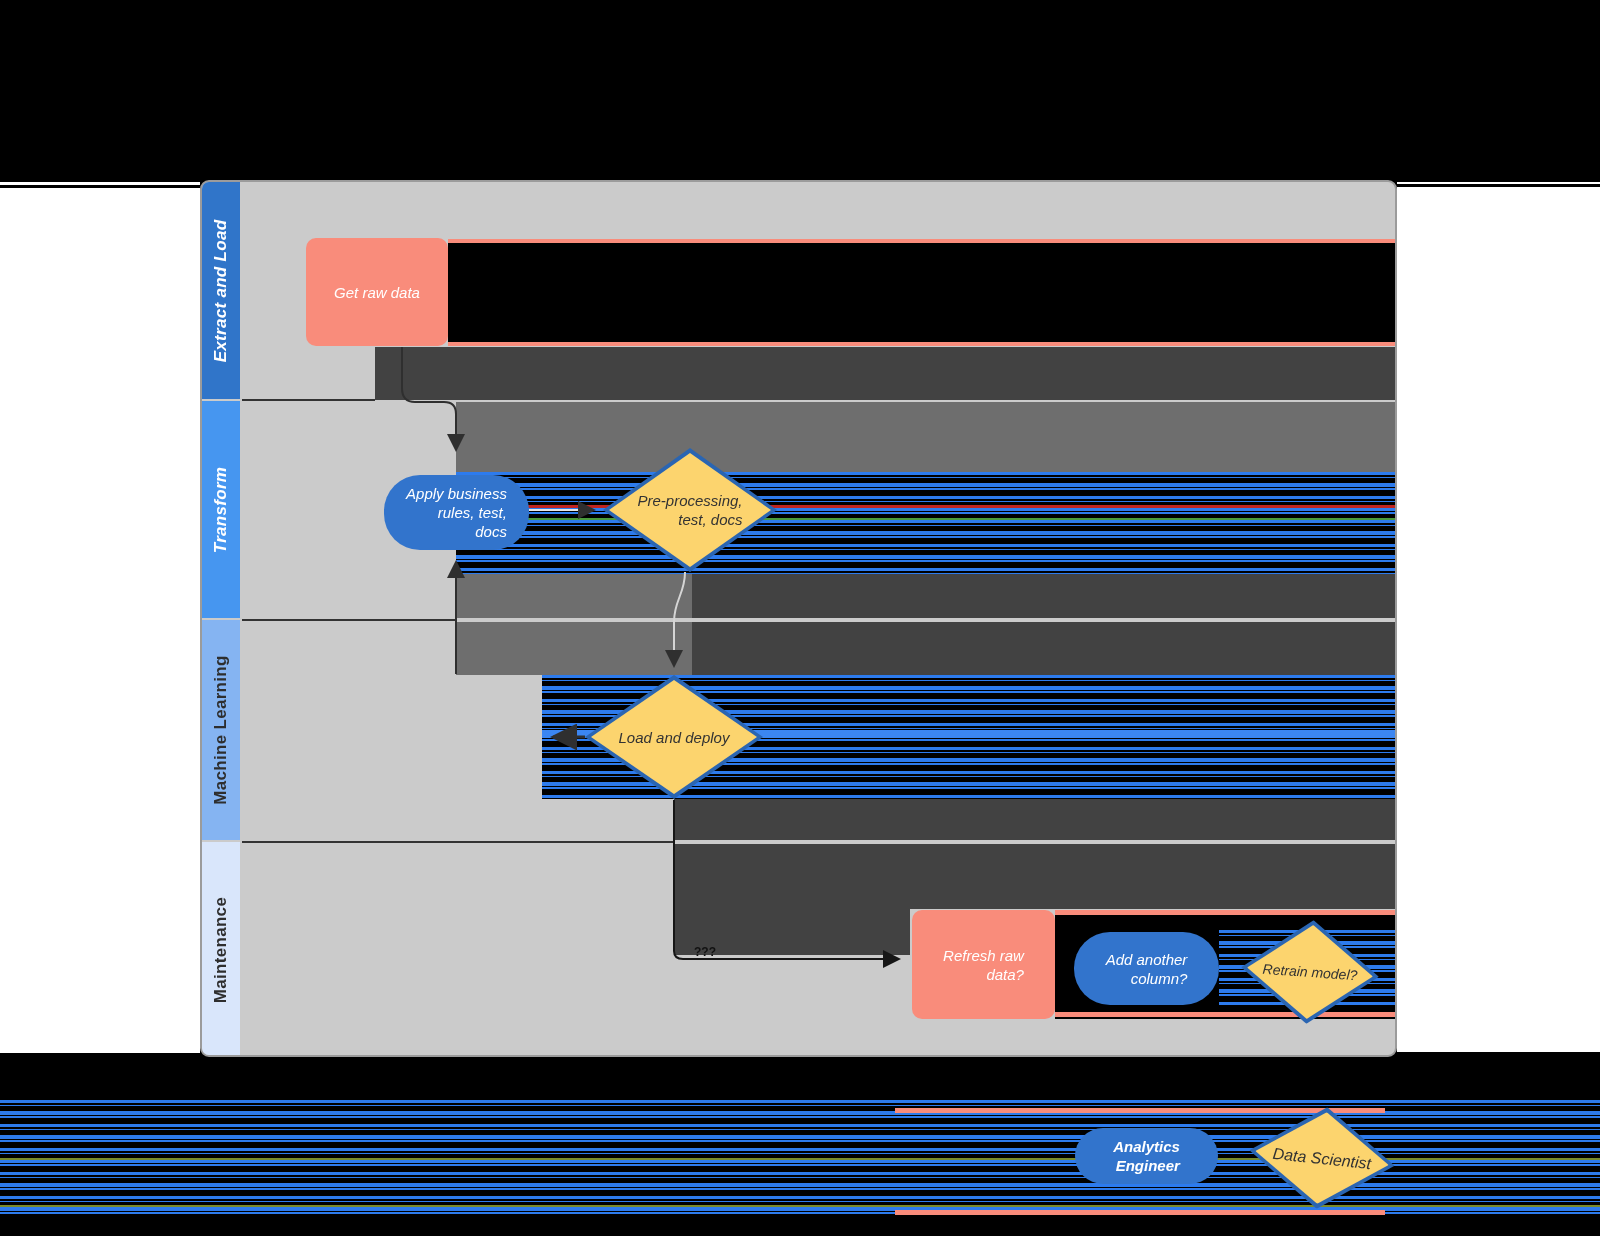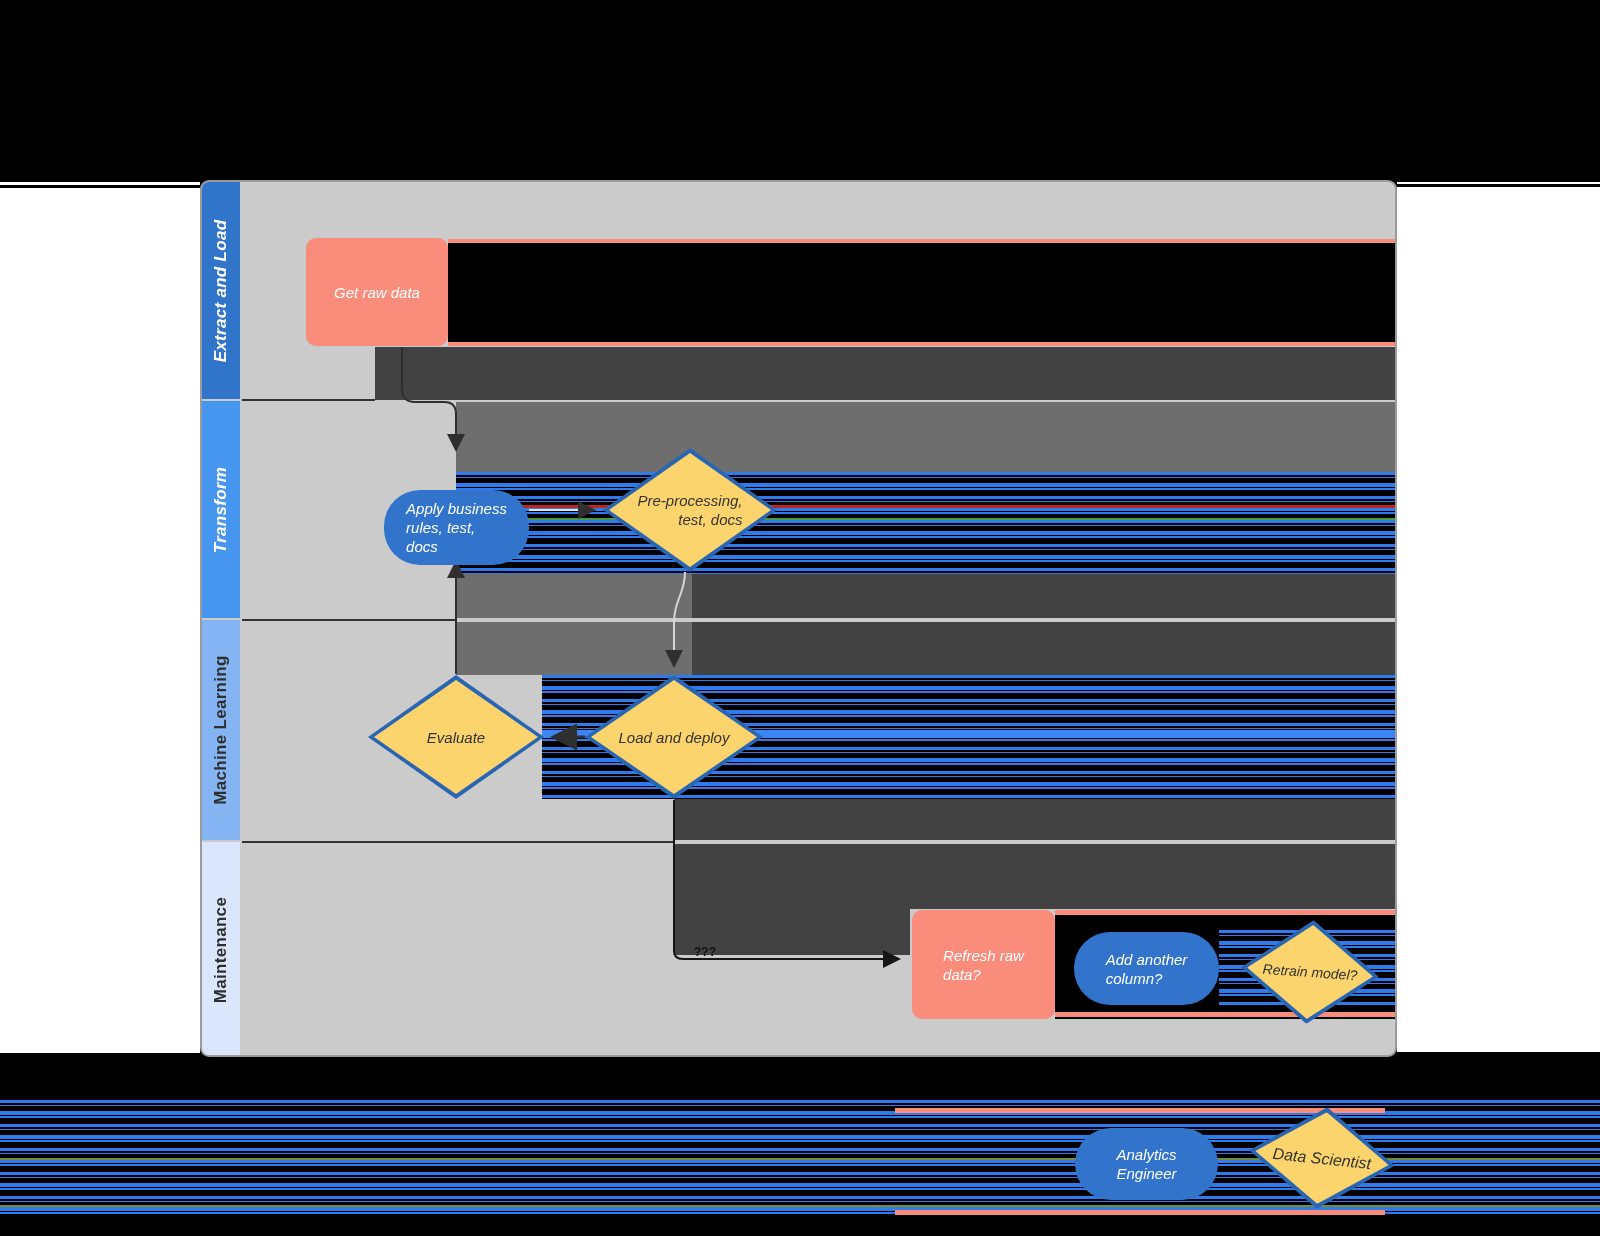--- a/index.html
+++ b/index.html
@@ -28,21 +28,21 @@
   .dark{background:#424242;}
   .med{background:#6e6e6e;}
   .blk{background:#000;}
   .stripes{background:repeating-linear-gradient(180deg,
       #2d7bed 0 3px,#000 3px 5px,#2d7bed 5px 6px,#000 6px 11px,
       #2d7bed 11px 15px,#000 15px 16px,#2d7bed 16px 18px,#000 18px 24px);}
   .salmon-line{background:#f98c7b;}
   .divider-dark{background:#333;height:2px;}
 
   
-  .node{display:flex;align-items:center;justify-content:center;text-align:left;
+  .node{display:flex;align-items:center;justify-content:center;text-align:right;
         font-style:italic;font-size:15px;line-height:19px;}
   .node-label{white-space:pre-line;}
   .proc{background:#f98c7b;color:#fff;border-radius:10px;}
   .pill{background:#3274cc;color:#fff;border-radius:36px;}
   .diamond-outer{clip-path:polygon(50% 0,100% 50%,50% 100%,0 50%);background:#2a65b2;}
   .diamond-inner{position:absolute;left:6px;top:5px;right:6px;bottom:5px;
                  clip-path:polygon(50% 0,100% 50%,50% 100%,0 50%);background:#fcd46e;}
   .diamond-wrap{display:flex;align-items:center;justify-content:center;text-align:center;
                 font-style:italic;font-size:15px;line-height:19px;color:#333;}
 
@@ -118,36 +118,32 @@
       <path d="M483,390 C483,412 472,418 472,440 L472,484" fill="none" stroke="#d5d5d5" stroke-width="2" marker-end="url(#ah-dark)"></path>
       <path d="M383,555 L351,555" fill="none" stroke="#2f2f2f" stroke-width="3" marker-end="url(#ah-dark)"></path>
       <path d="M472,618 L472,769 Q472,777 481,777 L697,777" fill="none" stroke="#161616" stroke-width="2" marker-end="url(#ah-black)"></path>
     </svg>
     <div class="abs qlabel" style="left:492px;top:763px;">???</div>
 
     <div class="abs node proc" style="left:104px;top:56px;width:142px;height:108px;">
       <span class="node-label">Get raw data</span>
     </div>
 
-    <div class="abs node pill" style="left:182px;top:293px;width:145px;height:75px;margin-top:15px;">
+    <div class="abs node pill" style="left:182px;top:293px;width:145px;height:75px;">
       <span class="node-label">Apply business
 rules, test,
 docs</span>
     </div>
 
     <div class="abs diamond-outer diamond-wrap" style="left:401px;top:266px;width:174px;height:124px;">
       <div class="diamond-inner"></div>
       <span class="node-label" style="position:relative;text-align:right;">Pre-processing,
 test, docs</span>
     </div>
 
-    <div class="abs diamond-outer diamond-wrap" style="left:166px;top:493px;width:176px;height:124px;">
-      <div class="diamond-inner"></div>
-      <span class="node-label" style="position:relative;">Evaluate</span>
-    </div>
 
     <div class="abs diamond-outer diamond-wrap" style="left:383px;top:493px;width:178px;height:124px;">
       <div class="diamond-inner"></div>
       <span class="node-label" style="position:relative;">Load and deploy</span>
     </div>
 
     <div class="abs node proc" style="left:710px;top:728px;width:143px;height:109px;">
       <span class="node-label">Refresh raw
 data?</span>
     </div>
@@ -163,21 +159,21 @@
     </div>
   </div>
 
   <div class="abs stripes" style="left:0;top:1100px;width:1600px;height:116px;">
     <div class="abs" style="left:0;top:58px;width:100%;height:2px;background:#7a8b2a;"></div>
     <div class="abs" style="left:0;top:105px;width:100%;height:2px;background:#7a8b2a;"></div>
     <div class="abs salmon-line" style="left:895px;top:8px;width:490px;height:5px;"></div>
     <div class="abs salmon-line" style="left:895px;top:110px;width:490px;height:5px;"></div>
   </div>
 
-  <div class="abs node pill" style="left:1075px;top:1128px;width:143px;height:72px;">
+  <div class="abs node pill" style="left:1075px;top:1128px;width:143px;height:56px;font-weight:bold;">
     <span class="node-label">Analytics
 Engineer</span>
   </div>
   <div class="abs diamond-outer diamond-wrap" style="left:1249px;top:1107px;width:146px;height:102px;font-size:16px;transform:rotate(6deg);">
     <div class="diamond-inner"></div>
     <span class="node-label" style="position:relative;">Data Scientist</span>
   </div>
 
 </div>
 

